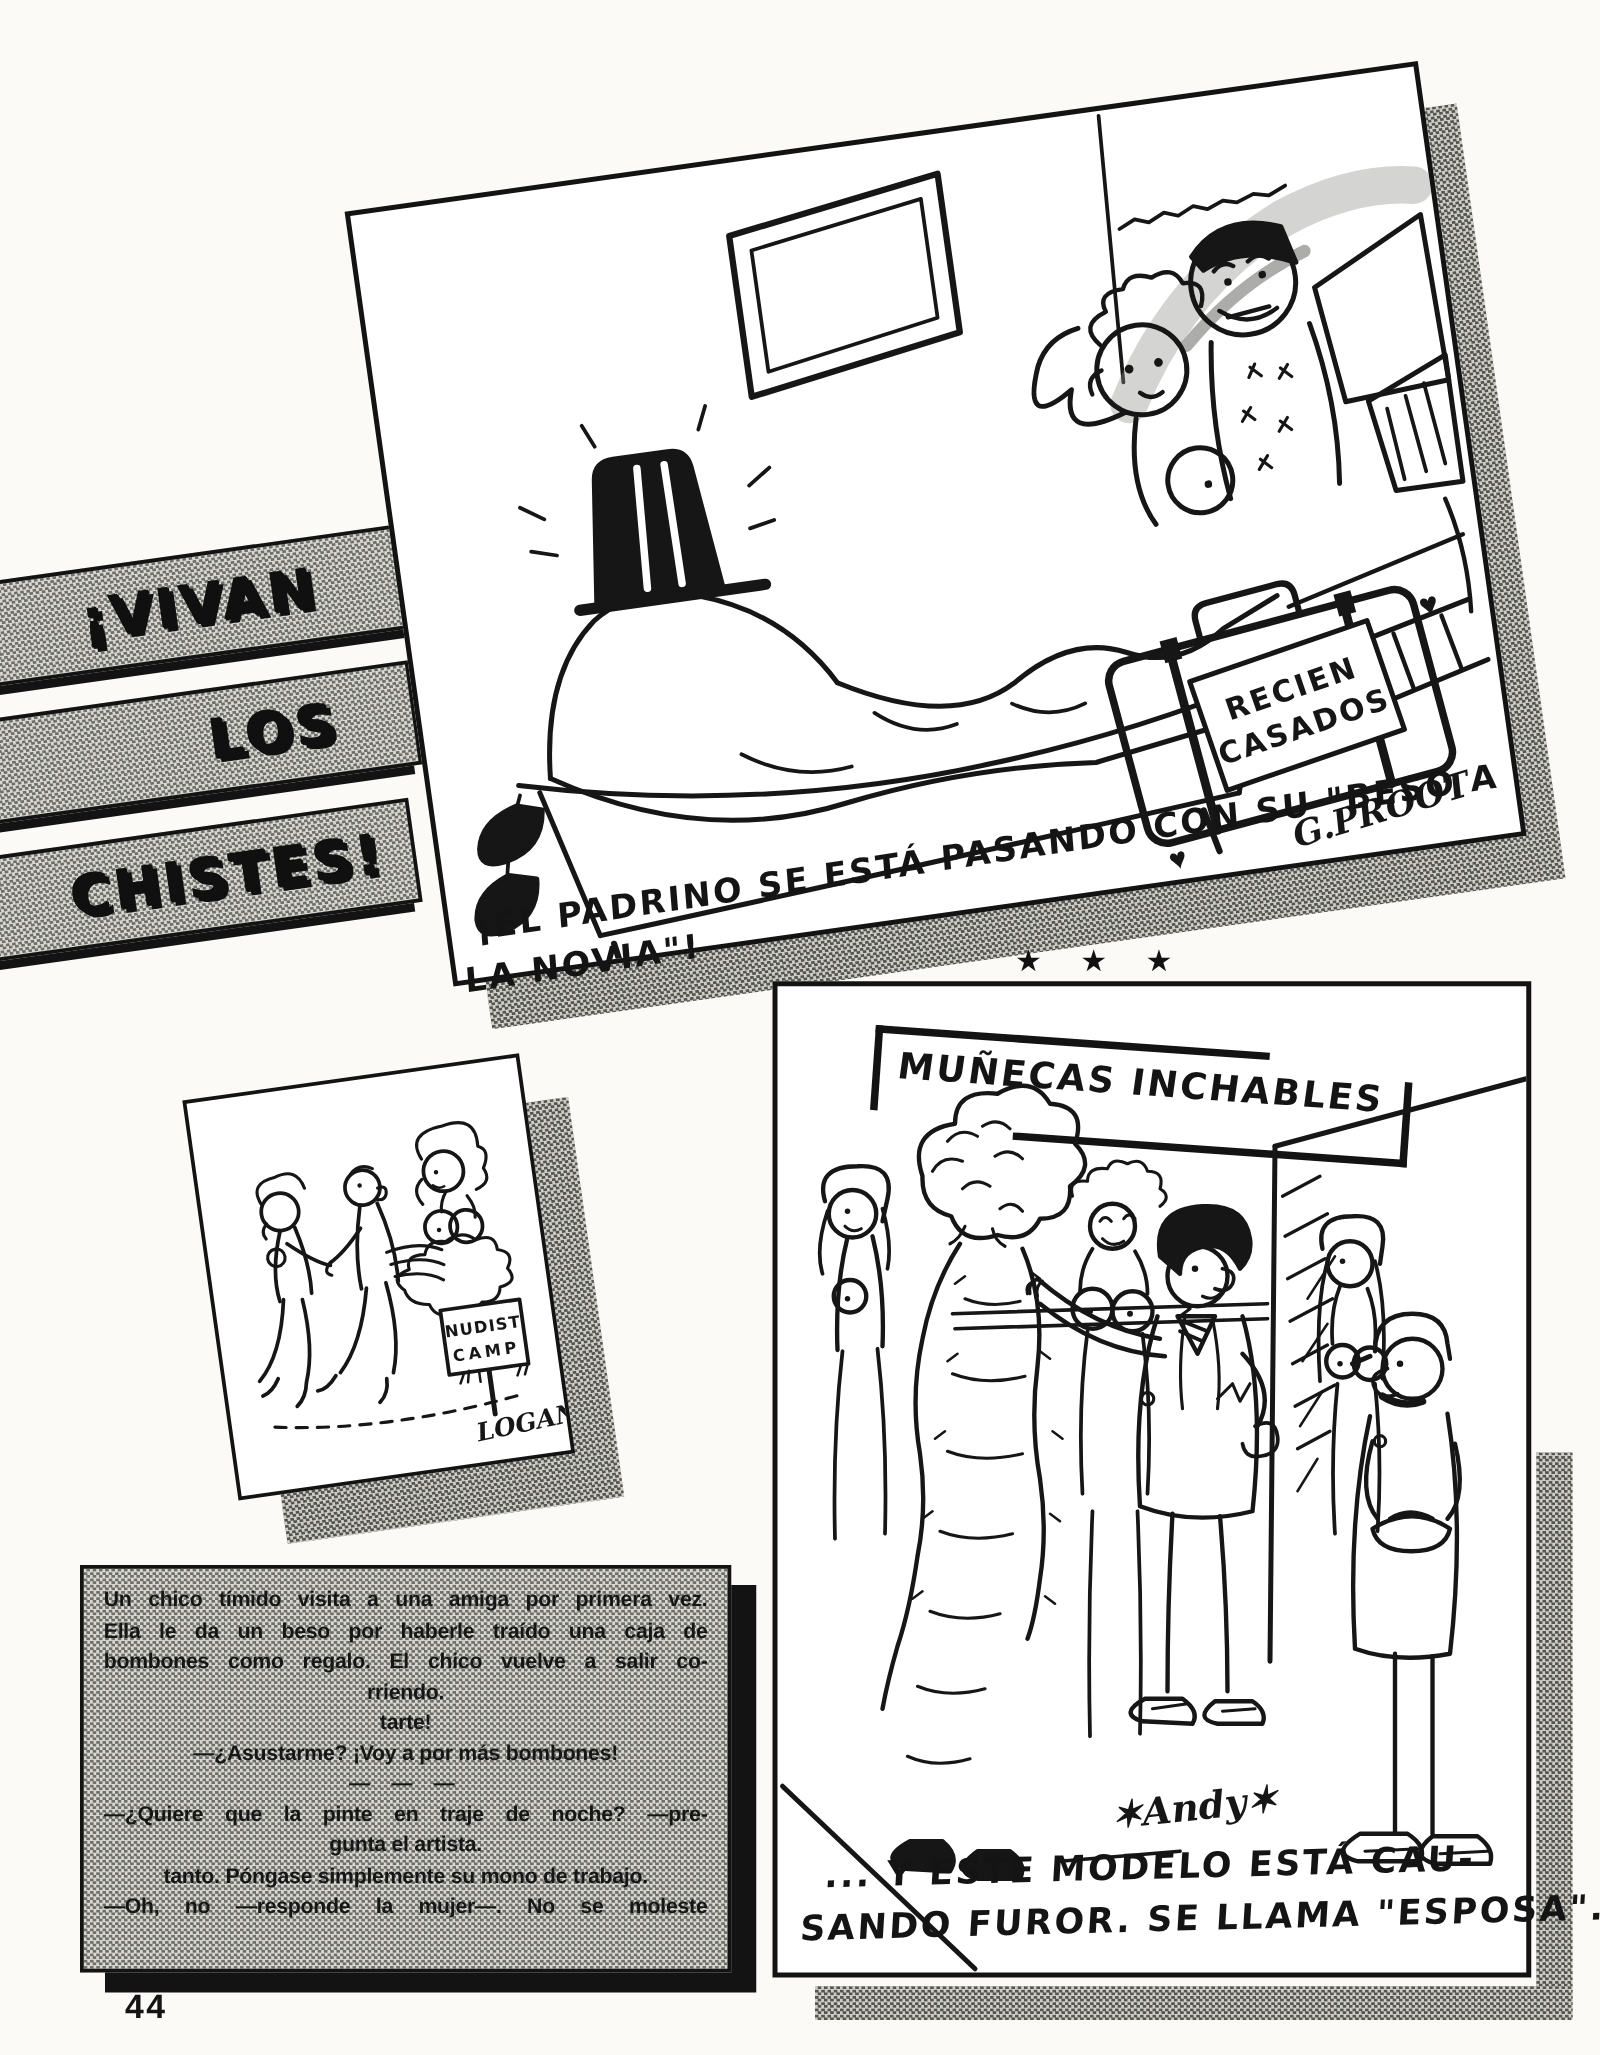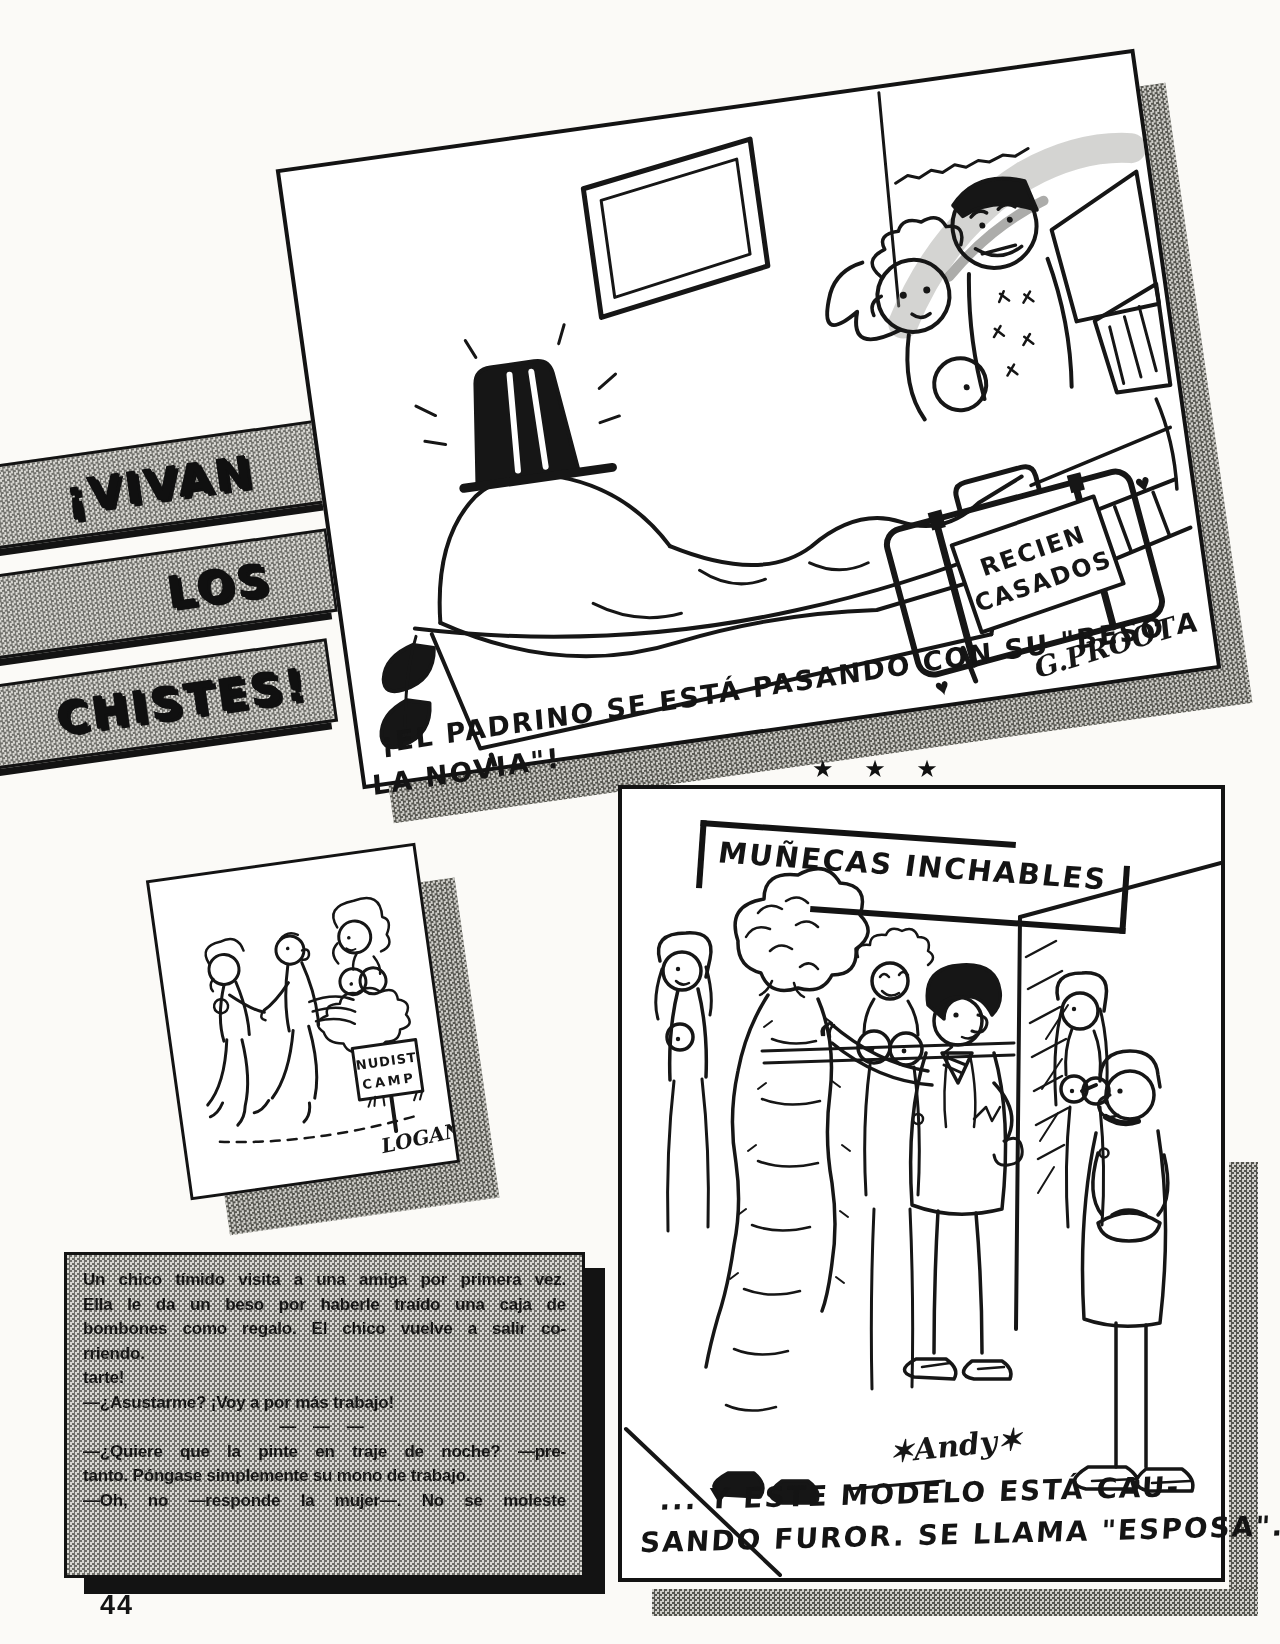--- a/index.html
+++ b/index.html
@@ -20,21 +20,21 @@
   .panel{background:#fff;border:4px solid #131313;}
   .hand{font-family:"DejaVu Sans",sans-serif;font-weight:600;white-space:nowrap;}
   .cap-top{font-size:27px;letter-spacing:2px;transform:rotate(-8.5deg) skewX(-4deg);transform-origin:left top;}
   .cap-bottom{font-size:28px;letter-spacing:2px;transform:skewX(-5deg);text-align:center;width:560px;}
   .stars{font-size:24px;letter-spacing:12px;color:#111;z-index:6;}
   
   #jokebox{left:64px;top:1252px;width:521px;height:326px;border:3px solid #131313;
            box-shadow:20px 16px 0 #131313;padding:13px 16px;box-sizing:border-box;z-index:3;}
   .jl{font-size:17px;line-height:24.5px;font-weight:700;color:#161616;letter-spacing:-0.2px;}
   .just{text-align:justify;text-align-last:justify;}
-  .lft{text-align:left;}
+  .lft{text-align:center;}
   .ctr{text-align:center;letter-spacing:6px;}
   
   svg{display:block;}
   .sgn{font-family:"DejaVu Serif",serif;font-style:italic;font-weight:700;}
   #pageno{font-size:27px;font-weight:700;letter-spacing:2px;margin-left:36px;}
   .signbrk{position:absolute;border-color:#131313;}
 </style>
 </head>
 <body>
 
@@ -175,23 +175,24 @@
       </g>
     </svg>
   </div>
 
   <div id="jokebox" class="abs ht">
     <div class="jl just">Un chico tímido visita a una amiga por primera vez.</div>
     <div class="jl just">Ella le da un beso por haberle traído una caja de</div>
     <div class="jl just">bombones como regalo. El chico vuelve a salir co-</div>
     <div class="jl lft">rriendo.</div>
     <div class="jl lft">tarte!</div>
-    <div class="jl lft">—¿Asustarme? ¡Voy a por más trabajo!</div>
+    <div class="jl lft">—¿Asustarme? ¡Voy a por más bombones!</div>
     <div class="jl ctr">— — —</div>
     <div class="jl just">—¿Quiere que la pinte en traje de noche? —pre-</div>
+    <div class="jl lft">gunta el artista.</div>
     <div class="jl lft">tanto. Póngase simplemente su mono de trabajo.</div>
     <div class="jl just">—Oh, no —responde la mujer—. No se moleste</div>
   </div>
 
   <div class="abs ht-dark" style="left:1229px;top:1162px;width:29px;height:452px;z-index:0;"></div>
   <div class="abs ht-dark" style="left:652px;top:1589px;width:606px;height:27px;z-index:0;"></div>
 
   <div class="abs stars" style="left:812px;top:755px;">★ ★ ★</div>
 
   <div class="abs panel" style="left:618px;top:785px;width:599px;height:789px;z-index:2;">

